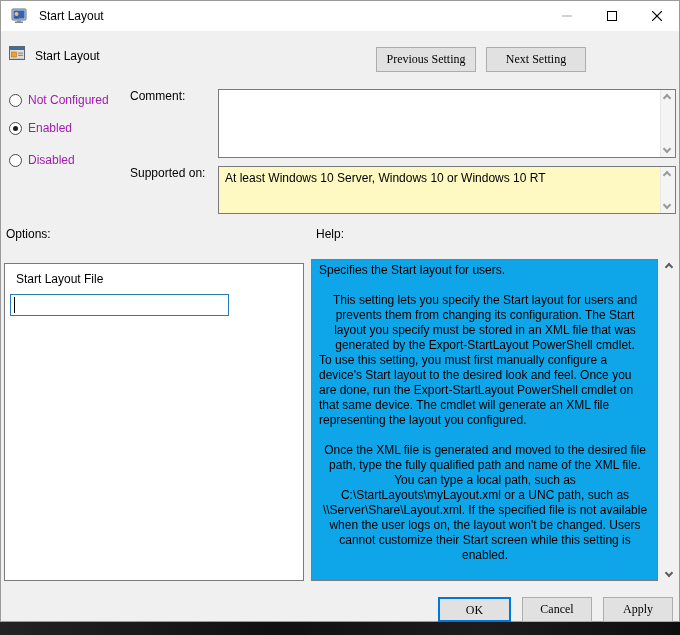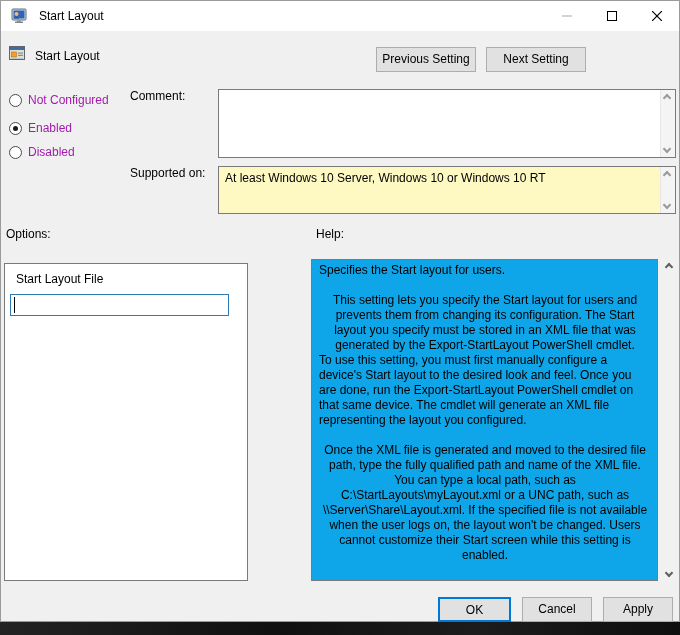--- a/index.html
+++ b/index.html
@@ -13,21 +13,21 @@
   .titlebar { position:absolute; left:0; top:0; width:678px; height:30px; background:#ffffff; }
   .app-icon { position:absolute; left:10px; top:7px; width:16px; height:16px; }
   .title-text { position:absolute; left:38px; top:8px; font-size:12px; color:#000; }
   .win-controls { position:absolute; right:0; top:0; height:30px; display:flex; }
   .win-btn { width:45px; height:30px; display:flex; align-items:center; justify-content:center; }
 
   
   .setting-icon { position:absolute; left:8px; top:44px; width:17px; height:17px; }
   .setting-name { position:absolute; left:34px; top:48px; font-size:12px; color:#000; }
   .btn { position:absolute; height:25px; background:#e1e1e1; border:1px solid #adadad;
-         font-family:Liberation Sans, sans-serif; font-size:12px; color:#000; text-align:center; line-height:23px; }
+         font-family:Liberation Serif, serif; font-size:12px; color:#000; text-align:center; line-height:23px; }
   .btn-prev { left:375px; top:46px; width:100px; }
   .btn-next { left:485px; top:46px; width:100px; }
 
   
   .radio-row { position:absolute; left:8px; display:flex; align-items:center; }
   .radio-circle { width:13px; height:13px; border:1px solid #4a4a4a; border-radius:50%;
                   background:#fff; margin-right:6px; position:relative; flex:none; }
   .radio-circle.checked::after { content:""; position:absolute; left:3px; top:3px;
                   width:5px; height:5px; border-radius:50%; background:#1a1a1a; }
   .radio-label { font-size:12px; color:#a21caf; }
@@ -42,21 +42,21 @@
                  background:#fef9c3; border:1px solid #7a7a7a; font-size:12px; color:#000;
                  padding:4px 24px 4px 6px; }
   .mini-scroll { position:absolute; right:0; top:0; bottom:0; width:15px; background:#f4f4f4;
                  border-left:1px solid #e6e6e6; }
   .chev { position:absolute; left:3px; width:6px; height:6px;
           border-right:2px solid #9a9a9a; border-bottom:2px solid #9a9a9a; }
   .chev.up   { top:5px; transform:rotate(-135deg); }
   .chev.down { bottom:5px; transform:rotate(45deg); }
 
   
-  .options-panel { position:absolute; left:3px; top:262px; width:244px; height:318px;
+  .options-panel { position:absolute; left:3px; top:262px; width:300px; height:318px;
                    background:#ffffff; border:1px solid #7a7a7a; }
   .option-field-label { position:absolute; left:11px; top:8px; font-size:12px; color:#000; }
   .layout-input { position:absolute; left:5px; top:30px; width:219px; height:22px;
                   background:#fff; border:1px solid #2b7cb5; font-family:inherit; font-size:12px;
                   padding:2px 4px; outline:none; }
   .caret { position:absolute; left:9px; top:33px; width:1px; height:16px; background:#000; }
 
   .help-panel { position:absolute; left:310px; top:258px; width:347px; height:322px;
                 background:#0ea5e9; border:1px solid #7a7a7a; overflow:hidden;
                 padding:3px 6px 0 7px; }
@@ -122,21 +122,21 @@
   <button class="btn btn-next">Next Setting</button>
 
   <div class="radio-row" style="top:92px;">
     <span class="radio-circle"></span>
     <span class="radio-label">Not Configured</span>
   </div>
   <div class="radio-row" style="top:120px;">
     <span class="radio-circle checked"></span>
     <span class="radio-label">Enabled</span>
   </div>
-  <div class="radio-row" style="top:144px;">
+  <div class="radio-row" style="top:152px;">
     <span class="radio-circle"></span>
     <span class="radio-label">Disabled</span>
   </div>
 
   <span class="field-label" style="left:129px; top:88px;">Comment:</span>
   <div class="comment-box">
     <span></span>
     <div class="mini-scroll">
       <span class="chev up"></span>
       <span class="chev down"></span>

